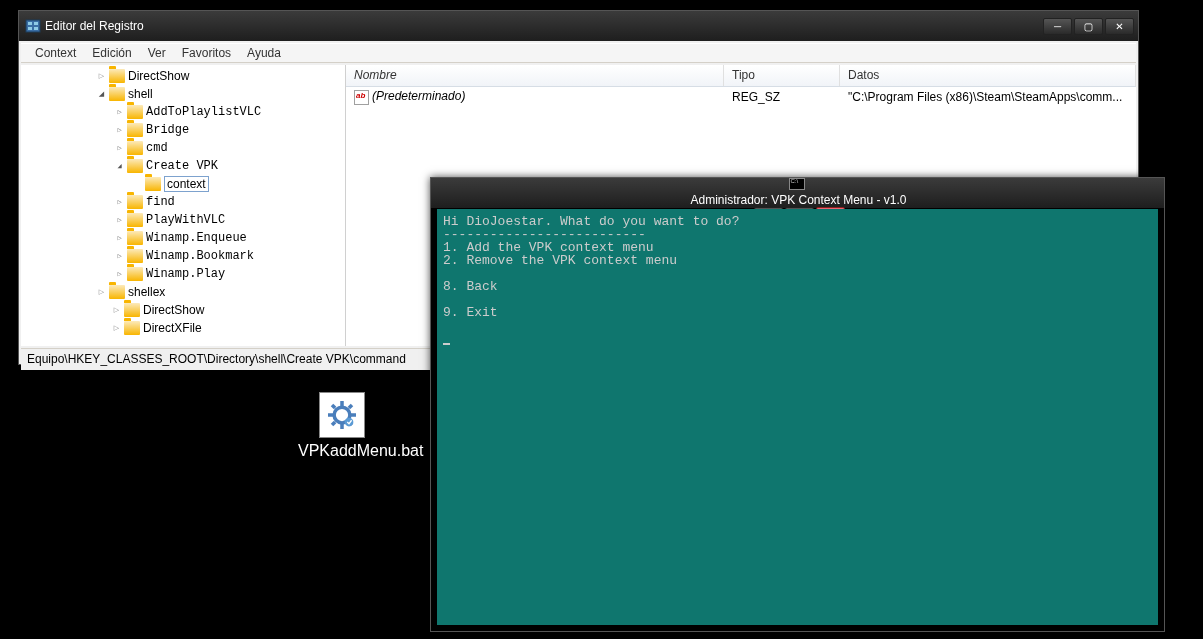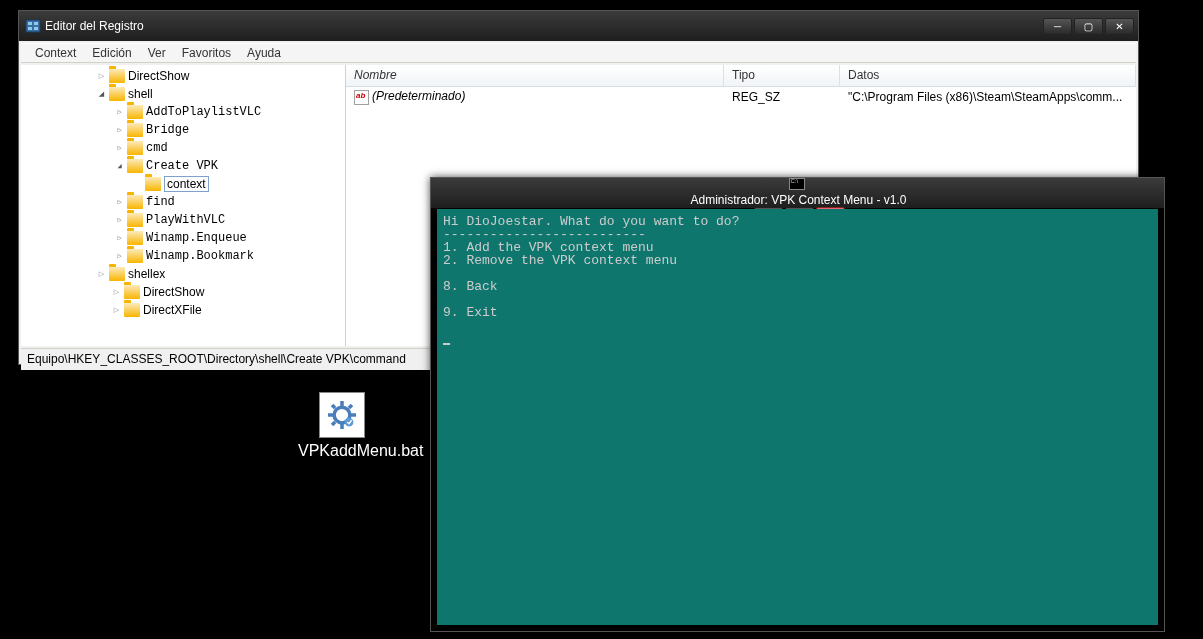--- a/index.html
+++ b/index.html
@@ -281,20 +281,27 @@
             </div>
           </li>
           <li>
             <div class="tree-row indent-2">
               <span class="expander closed"></span>
               <span class="folder-icon"></span>
               <span class="node-label">Winamp.Bookmark</span>
             </div>
           </li>
           <li>
+            <div class="tree-row indent-2">
+              <span class="expander closed"></span>
+              <span class="folder-icon"></span>
+              <span class="node-label">Winamp.Play</span>
+            </div>
+          </li>
+          <li>
             <div class="tree-row indent-1">
               <span class="expander closed"></span>
               <span class="folder-icon"></span>
               <span class="node-label">shellex</span>
             </div>
           </li>
           <li>
             <div class="tree-row indent-0">
               <span class="expander closed"></span>
               <span class="folder-icon"></span>

